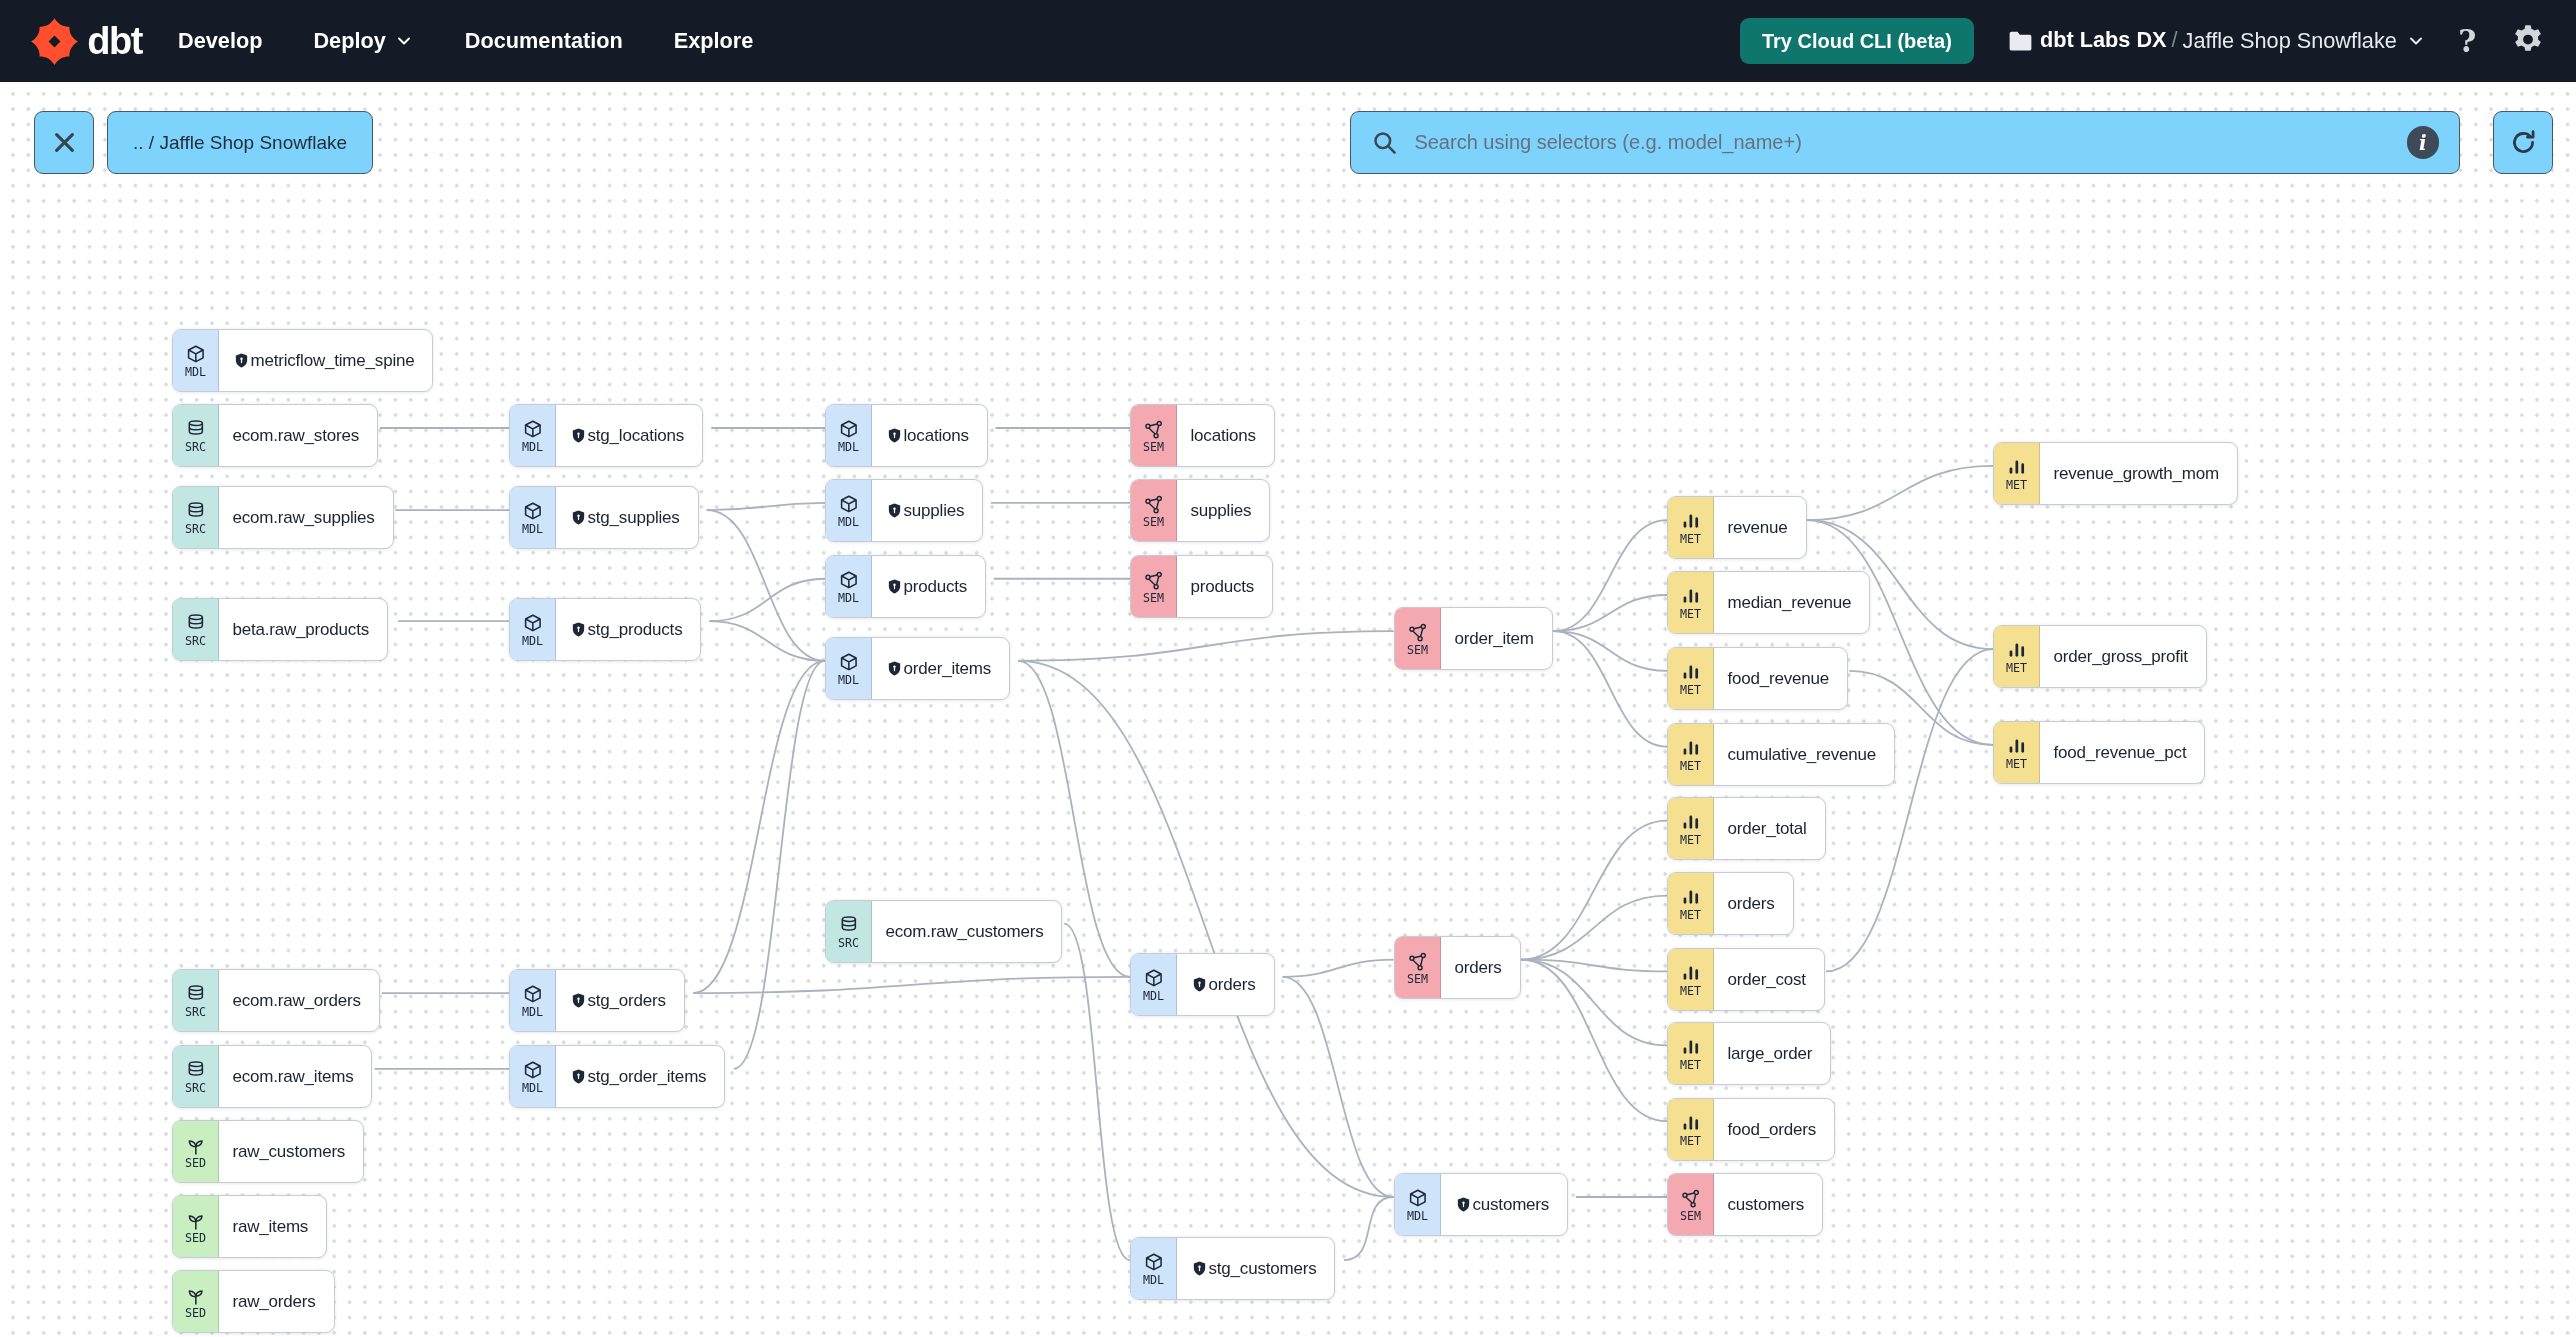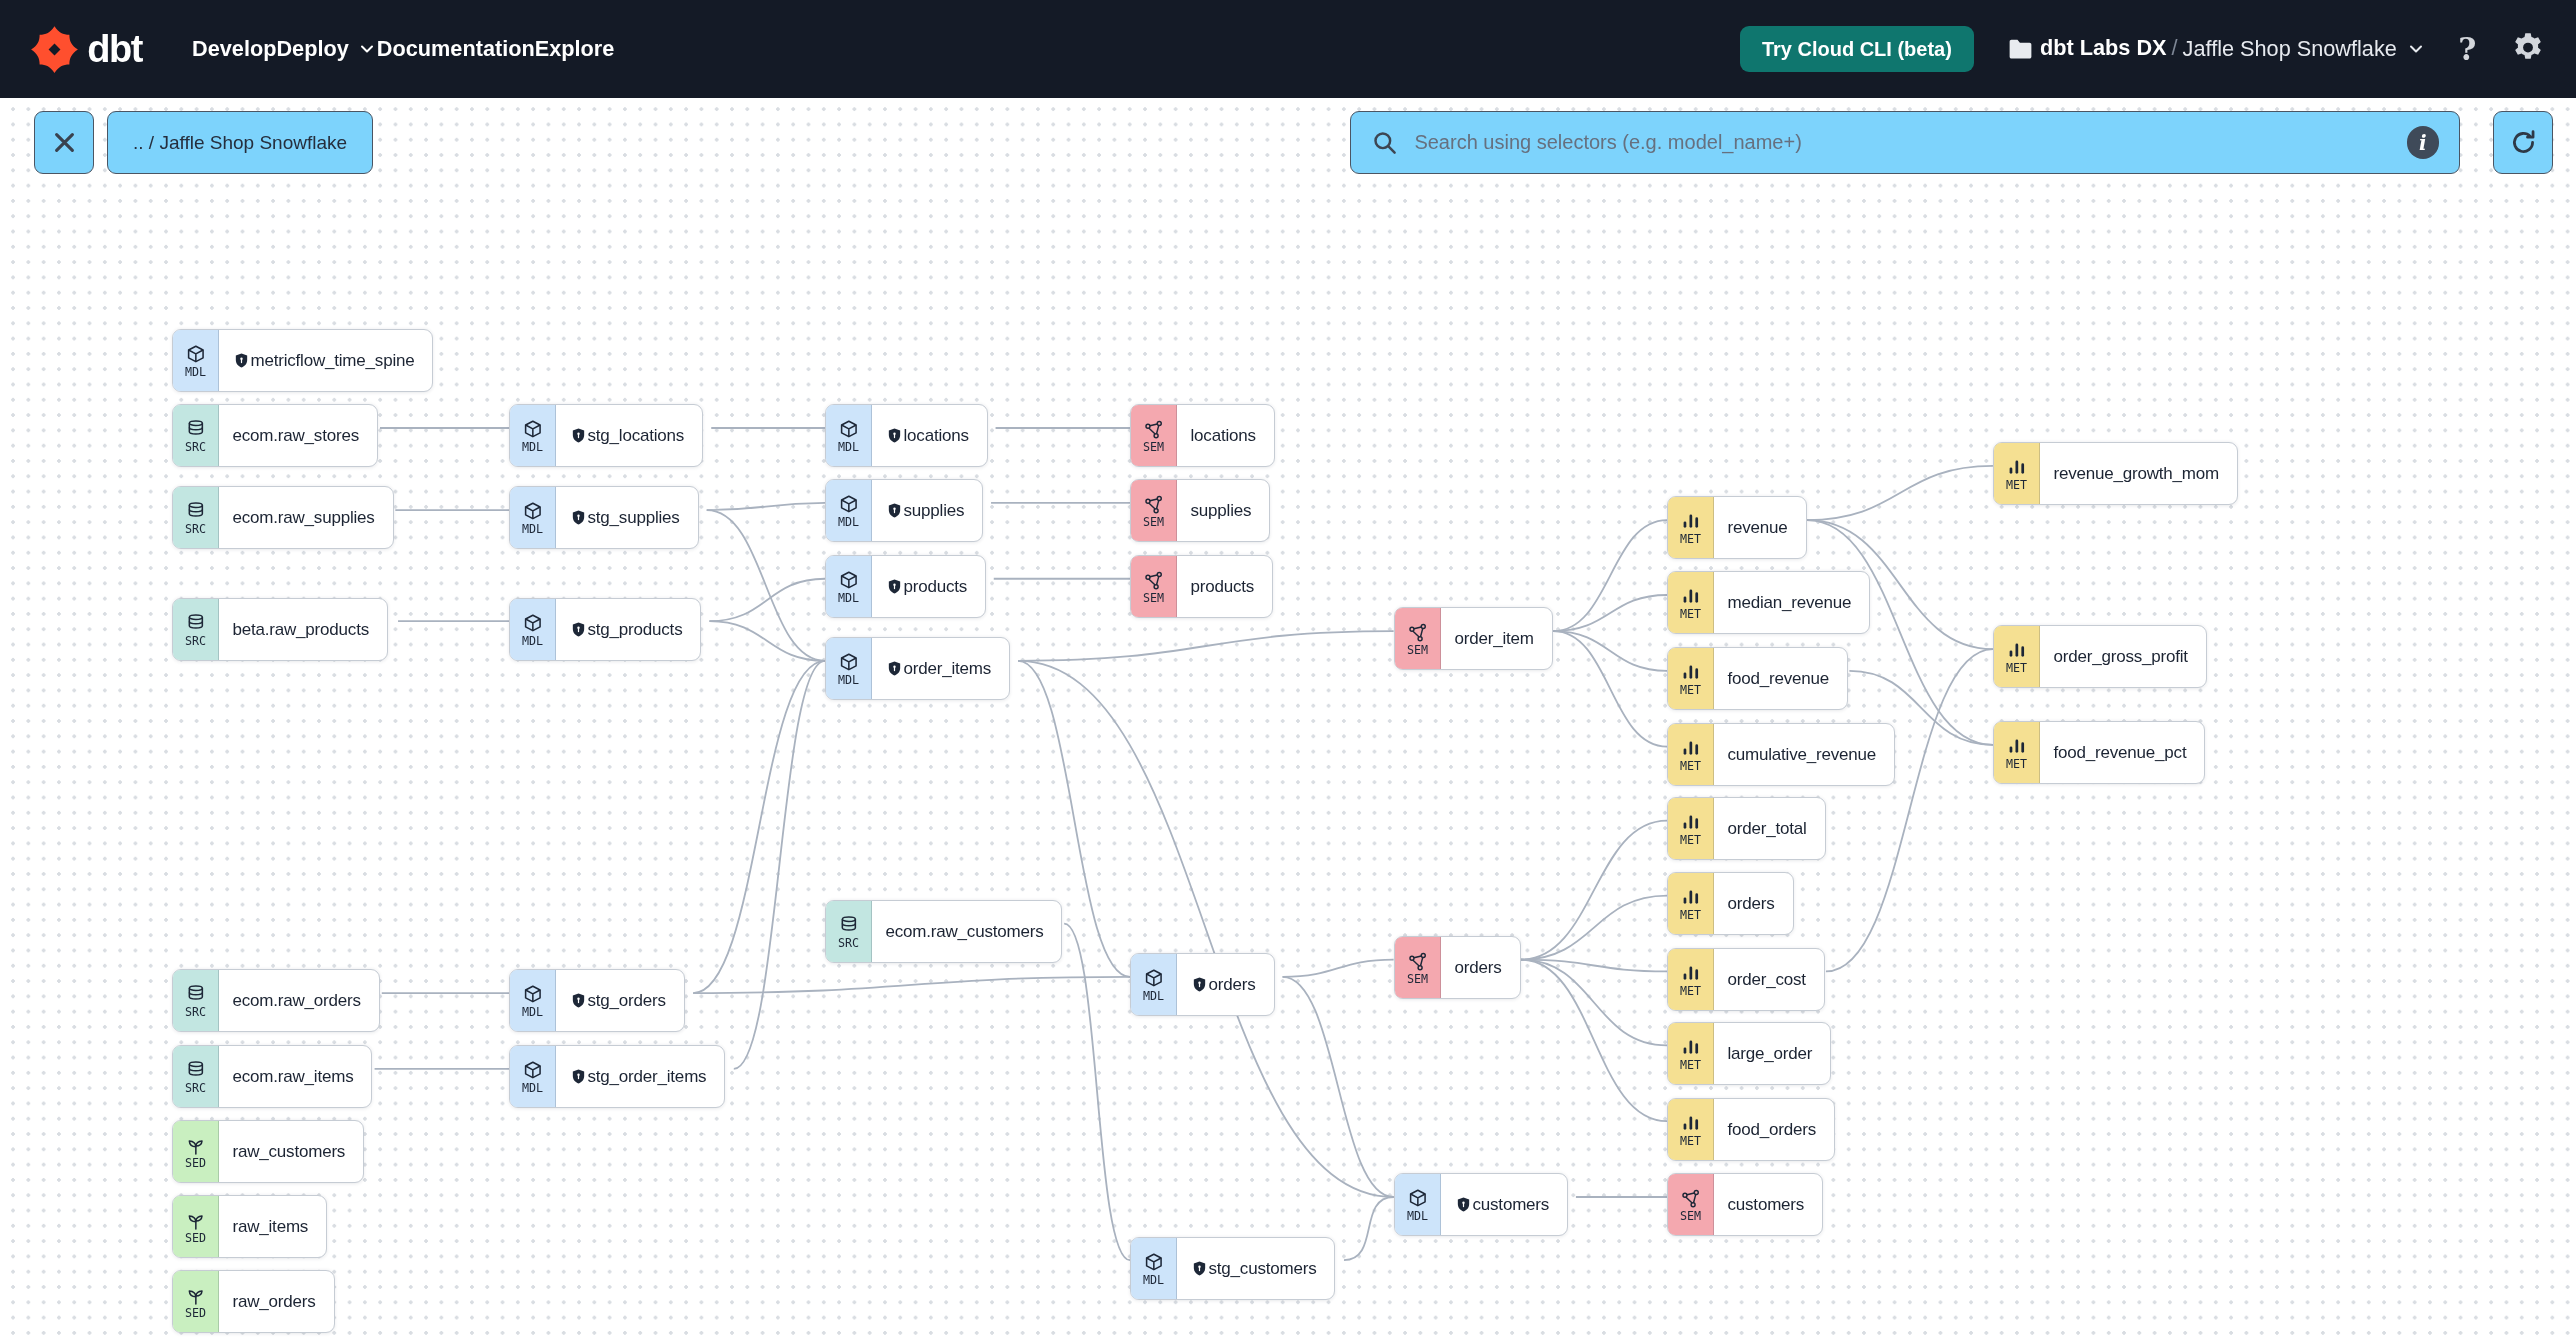--- a/index.html
+++ b/index.html
@@ -12,27 +12,27 @@
     position:absolute;left:0;top:79px;right:0;bottom:0;
     background-image:radial-gradient(circle,#d9dde2 1.6px,transparent 1.8px);
     background-size:15.3px 15.3px;background-position:5.4px 7.2px;
   }
   #canvas{position:absolute;inset:0;z-index:1}
   #edge-layer{position:absolute;left:0;top:0;z-index:1;pointer-events:none}
   #edge-layer path{stroke:#a9b2bf;stroke-width:2;fill:none}
 
   
   .navbar{
-    position:absolute;top:0;left:0;right:0;height:98px;background:#141a26;
+    position:absolute;top:0;left:0;right:0;height:82px;background:#141a26;
     display:flex;align-items:center;padding:0 29px;box-sizing:border-box;z-index:10;
   }
   .brand{display:flex;align-items:center;gap:7.2px;cursor:pointer}
   .brand .logo svg{width:51px;height:51px;display:block}
   .wordmark{color:#fff;font-size:38px;font-weight:bold;letter-spacing:-1.4px}
-  .nav-menu{display:flex;margin-left:50px}
+  .nav-menu{display:flex;gap:51px;margin-left:36px}
   .nav-item{color:#fff;font-size:21.7px;font-weight:600;display:flex;align-items:center;gap:8.1px;cursor:pointer}
   .nav-item .caret svg{width:20px;height:20px;display:block}
   .nav-right{margin-left:auto;display:flex;align-items:center;gap:32.5px}
   .cta{background:#0f766e;color:#fff;font-size:20px;font-weight:600;
        padding:11.7px 21.7px;border-radius:9px;cursor:pointer;white-space:nowrap}
   .account{display:flex;gap:5px;font-size:21.7px;color:#fff}
   .account .icon svg{width:29px;height:29px;display:block}
   .account-name{font-weight:700}
   .sep{color:#7e8796}
   .project{display:flex;align-items:center;gap:9px;color:#e7eaef;cursor:pointer}

